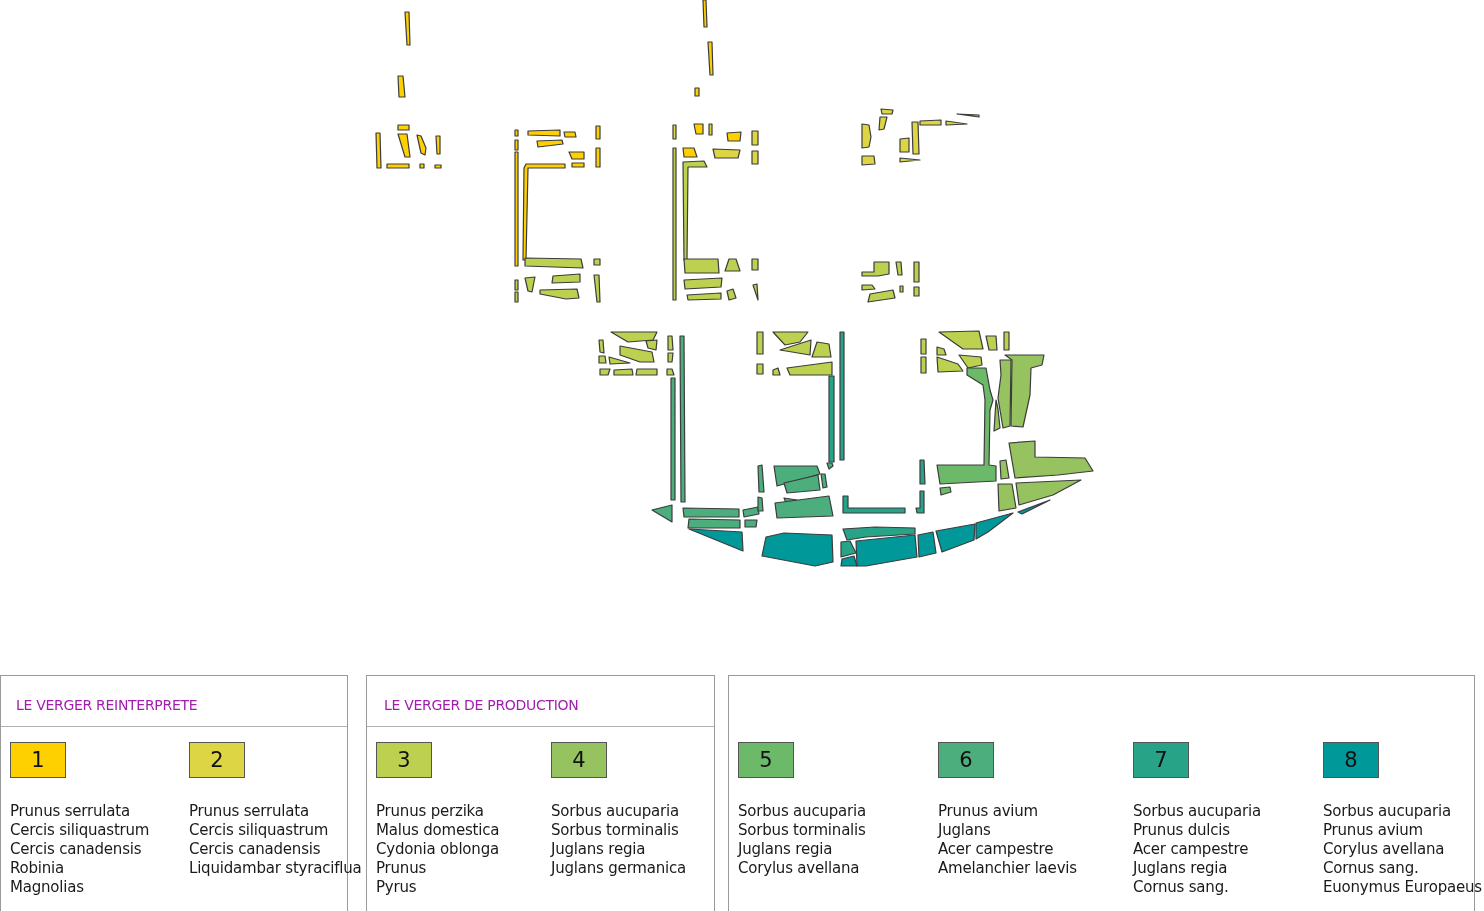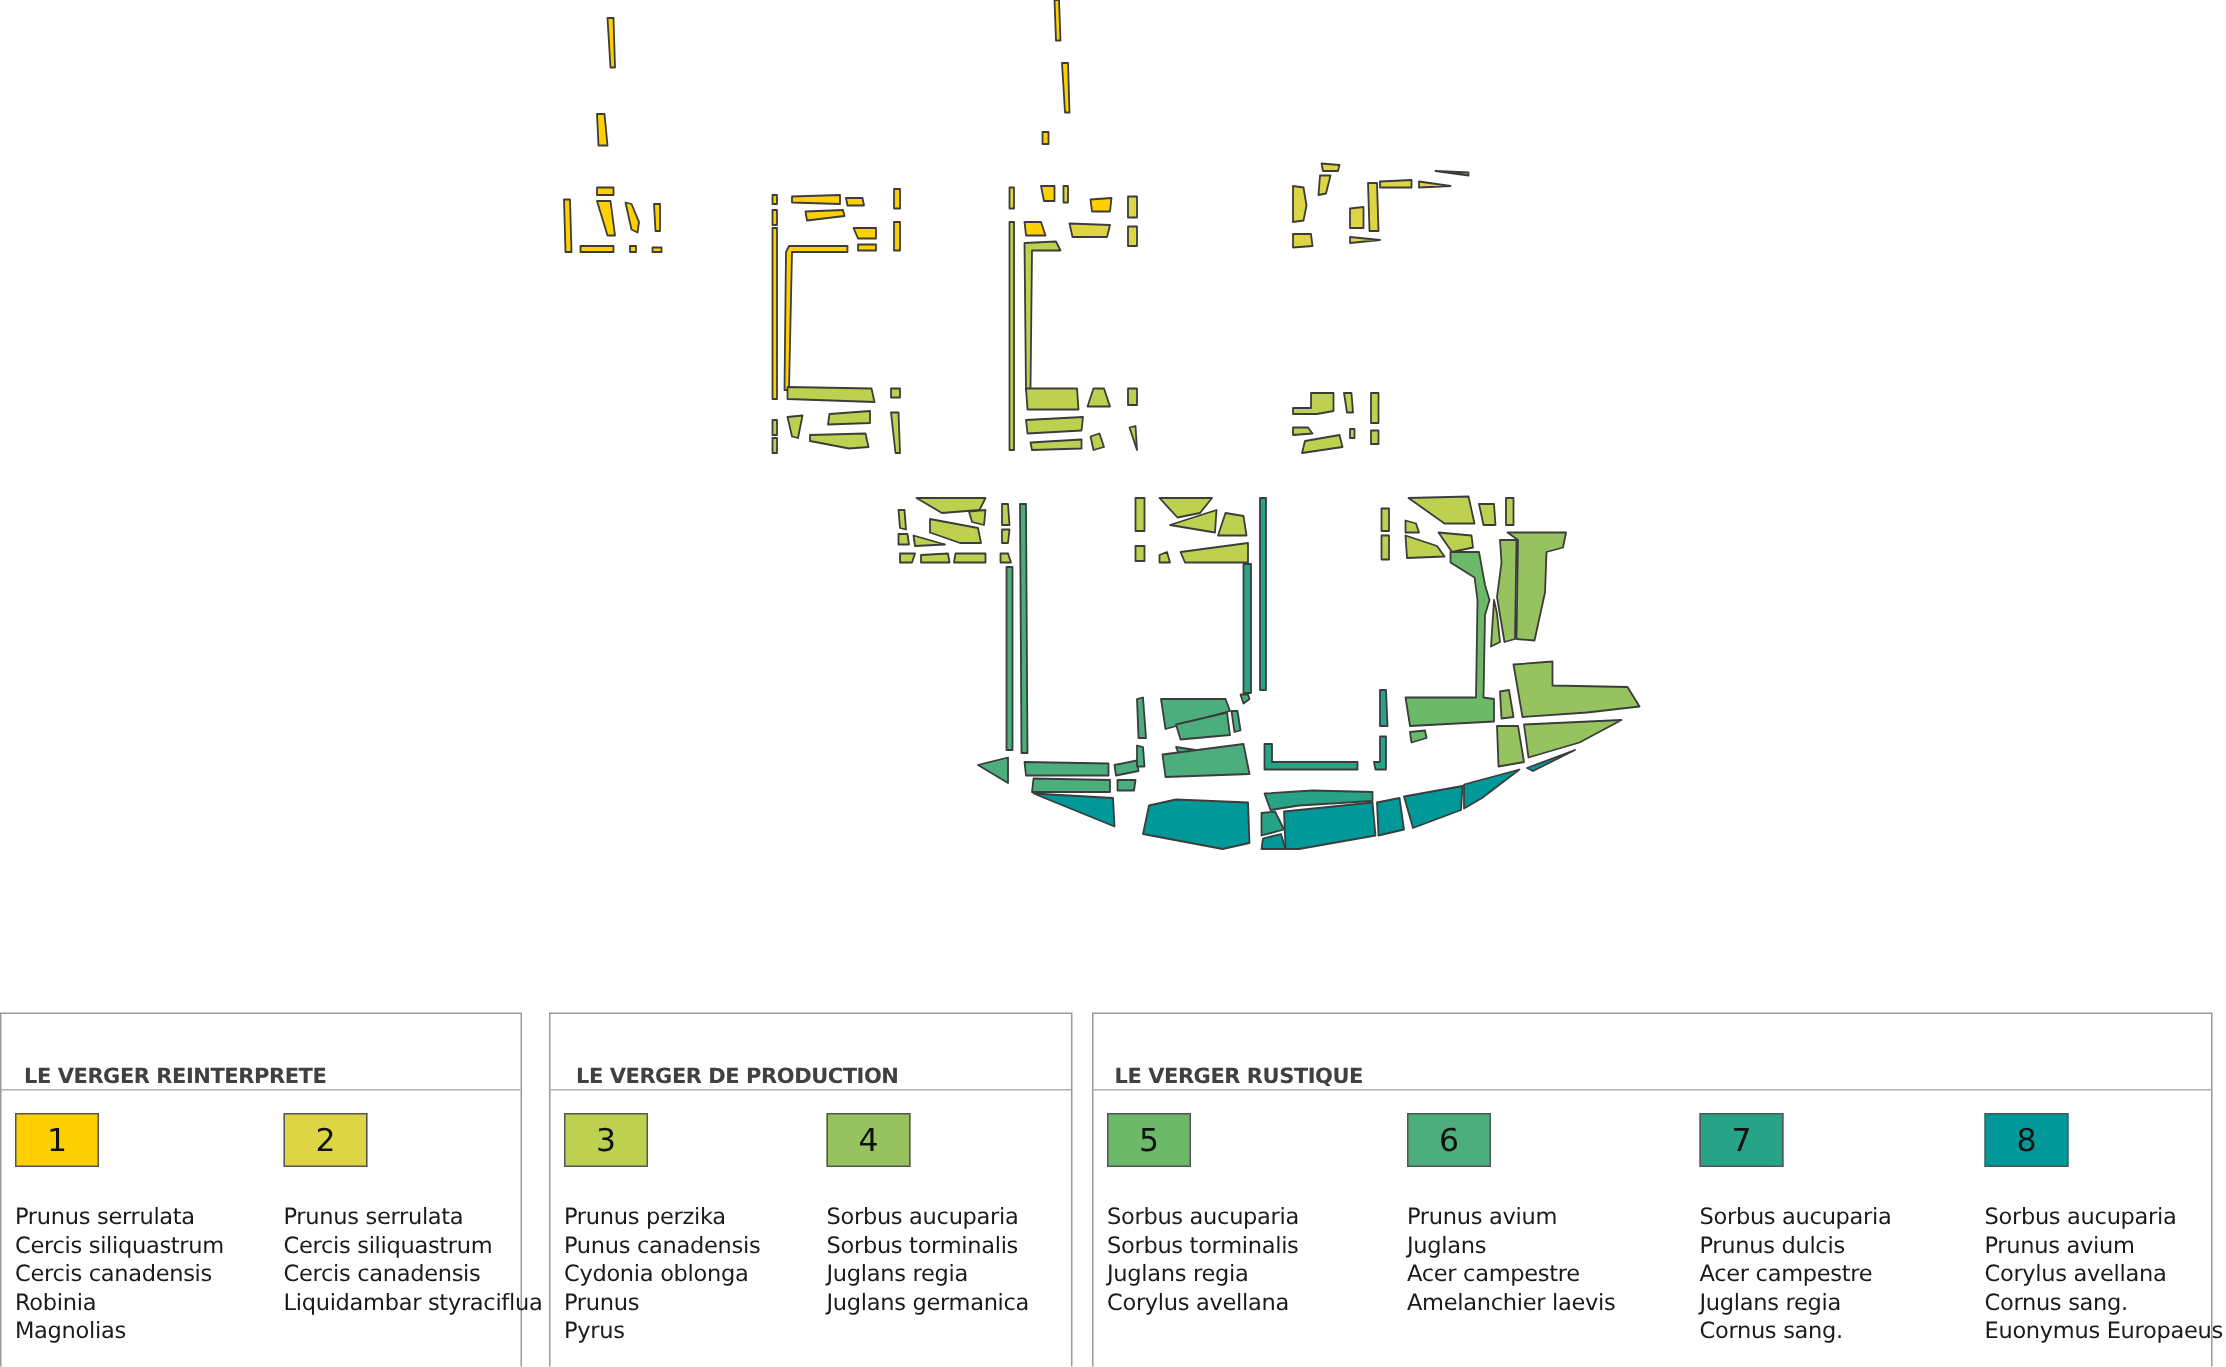--- a/index.html
+++ b/index.html
@@ -1,21 +1,21 @@
 <!DOCTYPE html>
 <html><head>
 <meta charset="utf-8">
 <style>
   html, body { margin:0; padding:0; background:#ffffff; }
   body { width:1484px; height:911px; position:relative; overflow:hidden; font-family:"DejaVu Sans", sans-serif; color:#1a1a1a; }
   #map { position:absolute; left:0; top:0; width:1484px; height:670px; }
   #map polygon { stroke:#3c3c3c; stroke-width:1.2; stroke-linejoin:round; }
   .legend-panel { position:absolute; top:675px; height:240px; border:1px solid #9a9a9a; box-sizing:border-box; background:#fff; }
   .panel-header { height:51px; border-bottom:1px solid #b0b0b0; box-sizing:border-box; }
-  .panel-title { position:absolute; top:34px; left:15px; font-size:14px; letter-spacing:-0.3px; color:#404040;font-weight:bold; }
+  .panel-title { position:absolute; top:21px; left:15px; font-size:14px; letter-spacing:-0.3px; color:#a21caf; }
   .zone { position:absolute; top:66px; }
   .swatch { width:56px; height:36px; border:1px solid #555; box-sizing:border-box; display:flex; align-items:center; justify-content:center; font-size:21px; color:#111; }
   .species { margin-top:24px; font-size:15px; line-height:19px; letter-spacing:-0.2px; white-space:nowrap; }
   .species div { height:19px; }
 </style>
 </head>
 <body>
 
 <svg id="map" viewBox="0 0 1484 670" xmlns="http://www.w3.org/2000/svg">
 
@@ -202,41 +202,38 @@
 </div>
 
 <div class="legend-panel" style="left:366px; width:349px;">
   <div class="panel-header">
     <span class="panel-title" style="left:17px;text-align:center;">LE VERGER DE PRODUCTION</span>
   </div>
   <div class="zone" style="left:9px;">
     <div class="swatch" style="background:#BDD04F;">3</div>
     <div class="species">
       <div>Prunus perzika</div>
-      <div>Punus canadensis</div>
+      <div>Malus domestica</div>
       <div>Cydonia oblonga</div>
       <div>Prunus</div>
       <div>Pyrus</div>
     </div>
   </div>
   <div class="zone" style="left:184px;">
     <div class="swatch" style="background:#96C35F;">4</div>
     <div class="species">
       <div>Sorbus aucuparia</div>
       <div>Sorbus torminalis</div>
       <div>Juglans regia</div>
       <div>Juglans germanica</div>
     </div>
   </div>
 </div>
 
 <div class="legend-panel" style="left:728px; width:747px;">
-  <div class="panel-header">
-    <span class="panel-title" style="left:14px;">LE VERGER RUSTIQUE</span>
-  </div>
   <div class="zone" style="left:9px;">
     <div class="swatch" style="background:#6CB96A;">5</div>
     <div class="species">
       <div>Sorbus aucuparia</div>
       <div>Sorbus torminalis</div>
       <div>Juglans regia</div>
       <div>Corylus avellana</div>
     </div>
   </div>
   <div class="zone" style="left:209px;">

